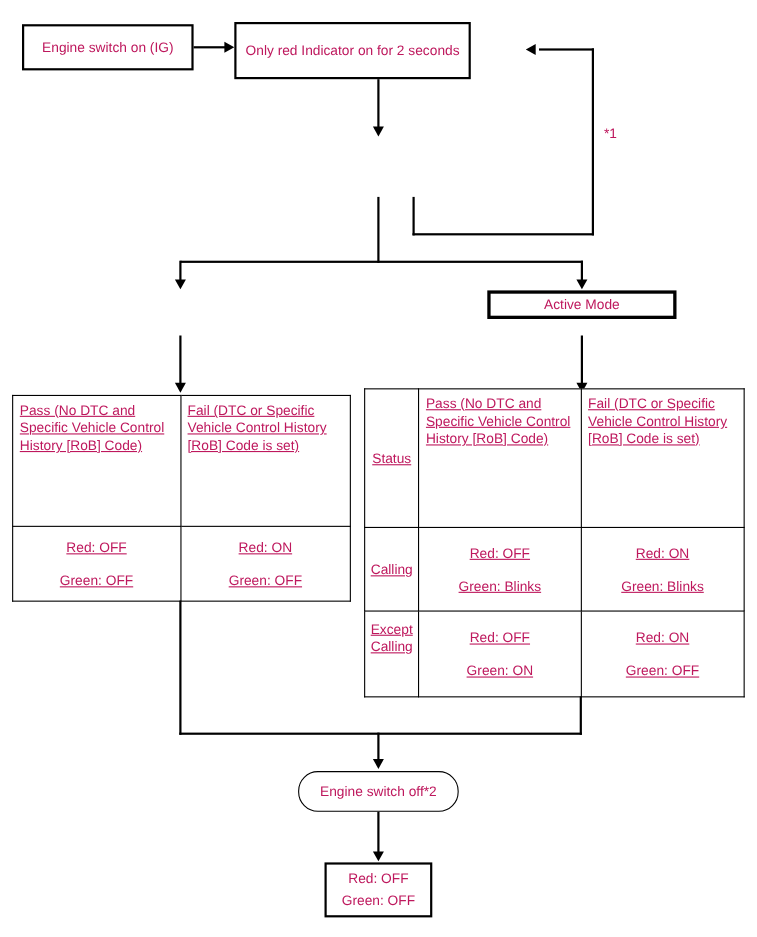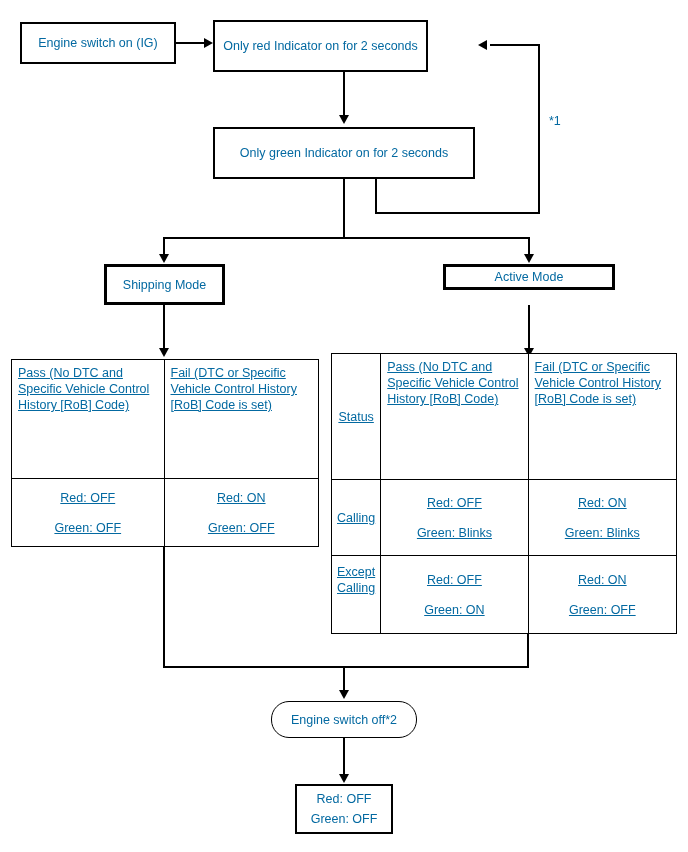--- a/index.html
+++ b/index.html
@@ -6,21 +6,21 @@
     margin: 0;
     padding: 0;
     background: #ffffff;
   }
   #canvas {
     position: relative;
     width: 688px;
     height: 852px;
     background: #ffffff;
     font-family: "Liberation Sans", sans-serif;
-    color: #0369a1;
+    color: #be185d;
     overflow: hidden;
   }
 
   
   .box {
     position: absolute;
     box-sizing: border-box;
     border: 1px solid #000;
     background: #fff;
     display: flex;
@@ -120,34 +120,28 @@
   <div class="hline" style="left:490px; top:44px; width:50px;"></div>
   <div class="arrow left" style="left:478px; top:40px;"></div>
   <div class="vline" style="left:538px; top:44px; height:170px;"></div>
   <div class="hline" style="left:375px; top:212px; width:165px;"></div>
   <div class="vline" style="left:375px; top:179px; height:35px;"></div>
   <div class="note" style="left:549px; top:114px;">*1</div>
 
   <div class="vline" style="left:343px; top:72px; height:46px;"></div>
   <div class="arrow down" style="left:339px; top:115px;"></div>
 
-  <div class="box medium" style="left:213px; top:127px; width:262px; height:52px;">
-    <span>Only green Indicator on for 2 seconds</span>
-  </div>
 
   <div class="vline" style="left:343px; top:179px; height:60px;"></div>
   <div class="hline" style="left:164px; top:237px; width:366px;"></div>
   <div class="vline" style="left:163px; top:237px; height:22px;"></div>
   <div class="arrow down" style="left:159px; top:254px;"></div>
   <div class="vline" style="left:528px; top:237px; height:22px;"></div>
   <div class="arrow down" style="left:524px; top:254px;"></div>
 
-  <div class="box thick" style="left:104px; top:264px; width:121px; height:41px;">
-    <span>Shipping Mode</span>
-  </div>
 
   <div class="box thick" style="left:443px; top:264px; width:172px; height:26px;">
     <span>Active Mode</span>
   </div>
 
   <div class="vline" style="left:163px; top:305px; height:48px;"></div>
   <div class="arrow down" style="left:159px; top:348px;"></div>
 
   <div class="vline" style="left:528px; top:305px; height:48px;"></div>
   <div class="arrow down" style="left:524px; top:348px;"></div>

